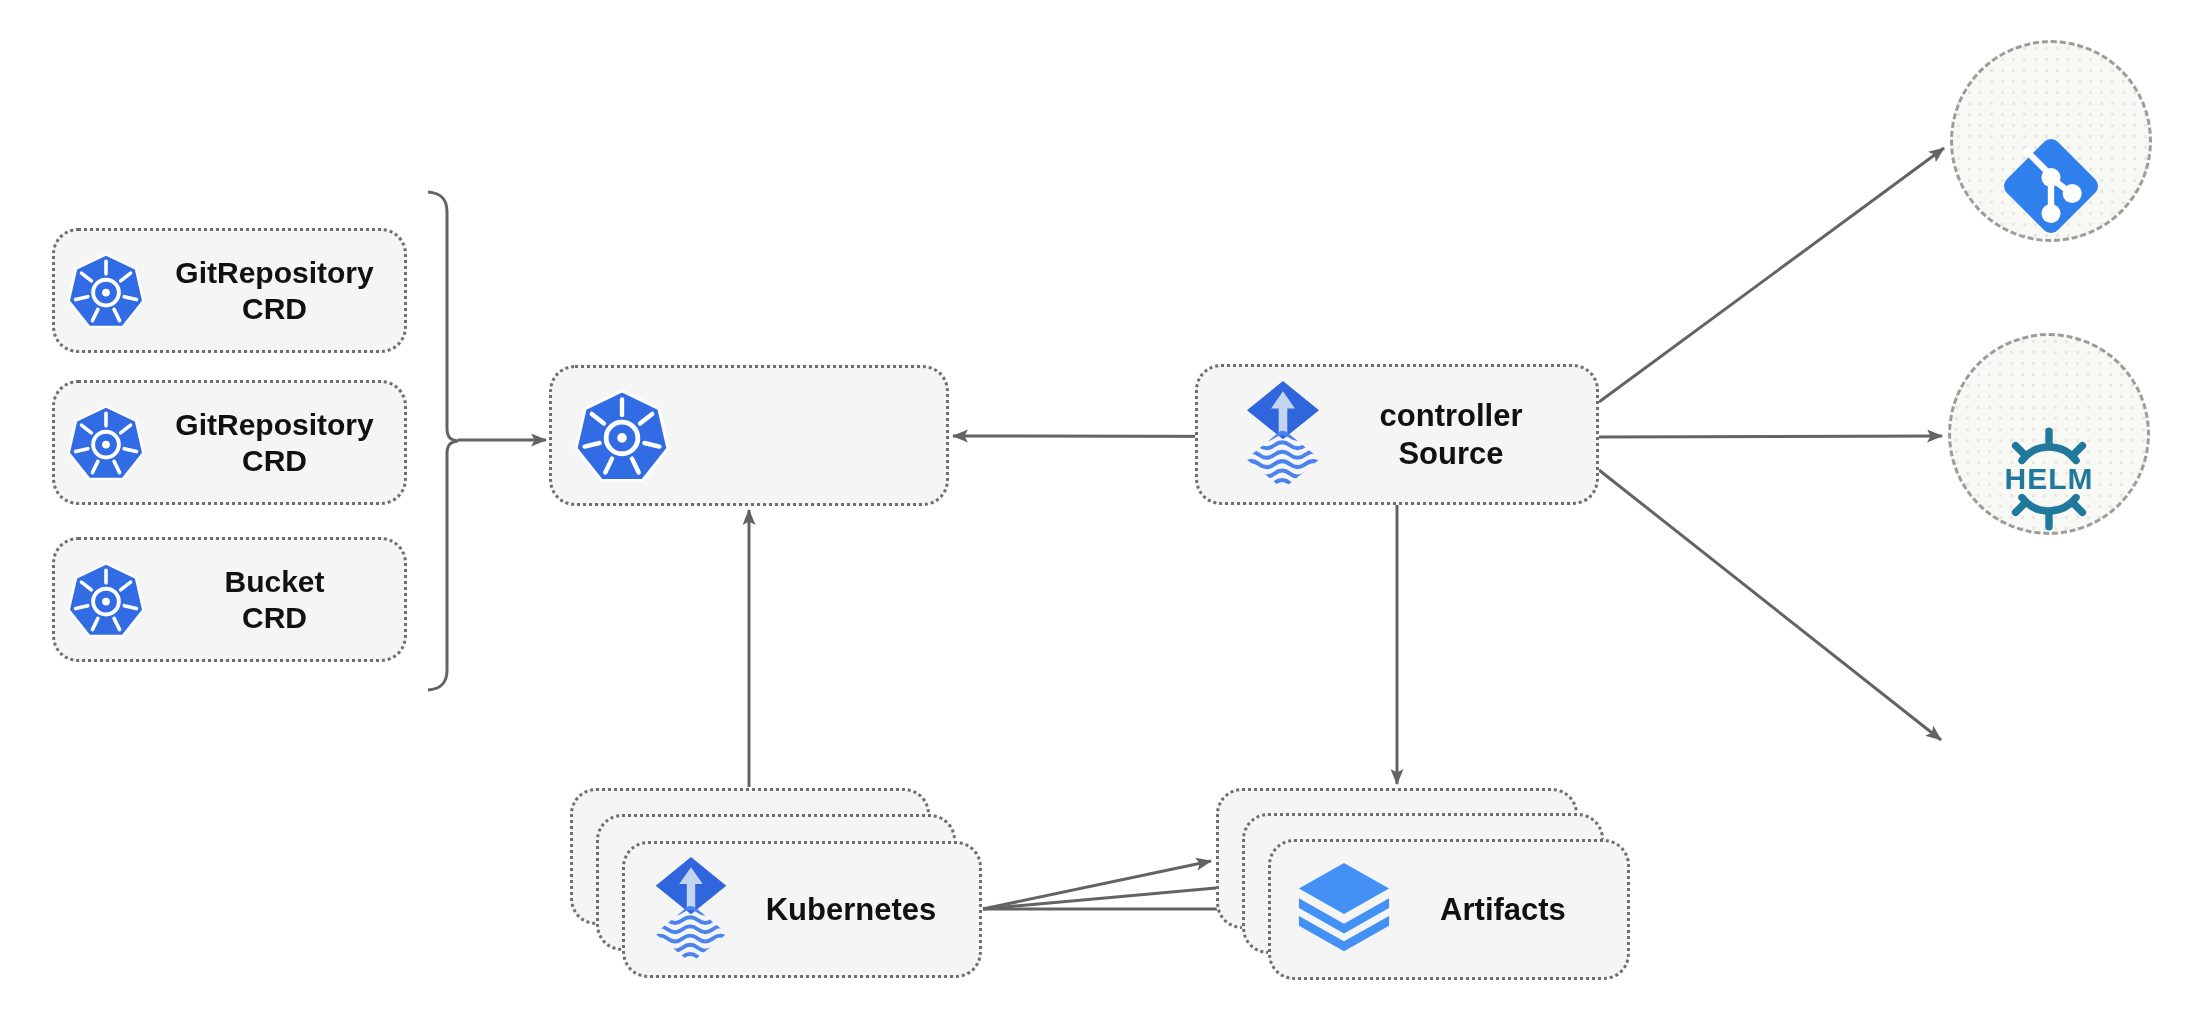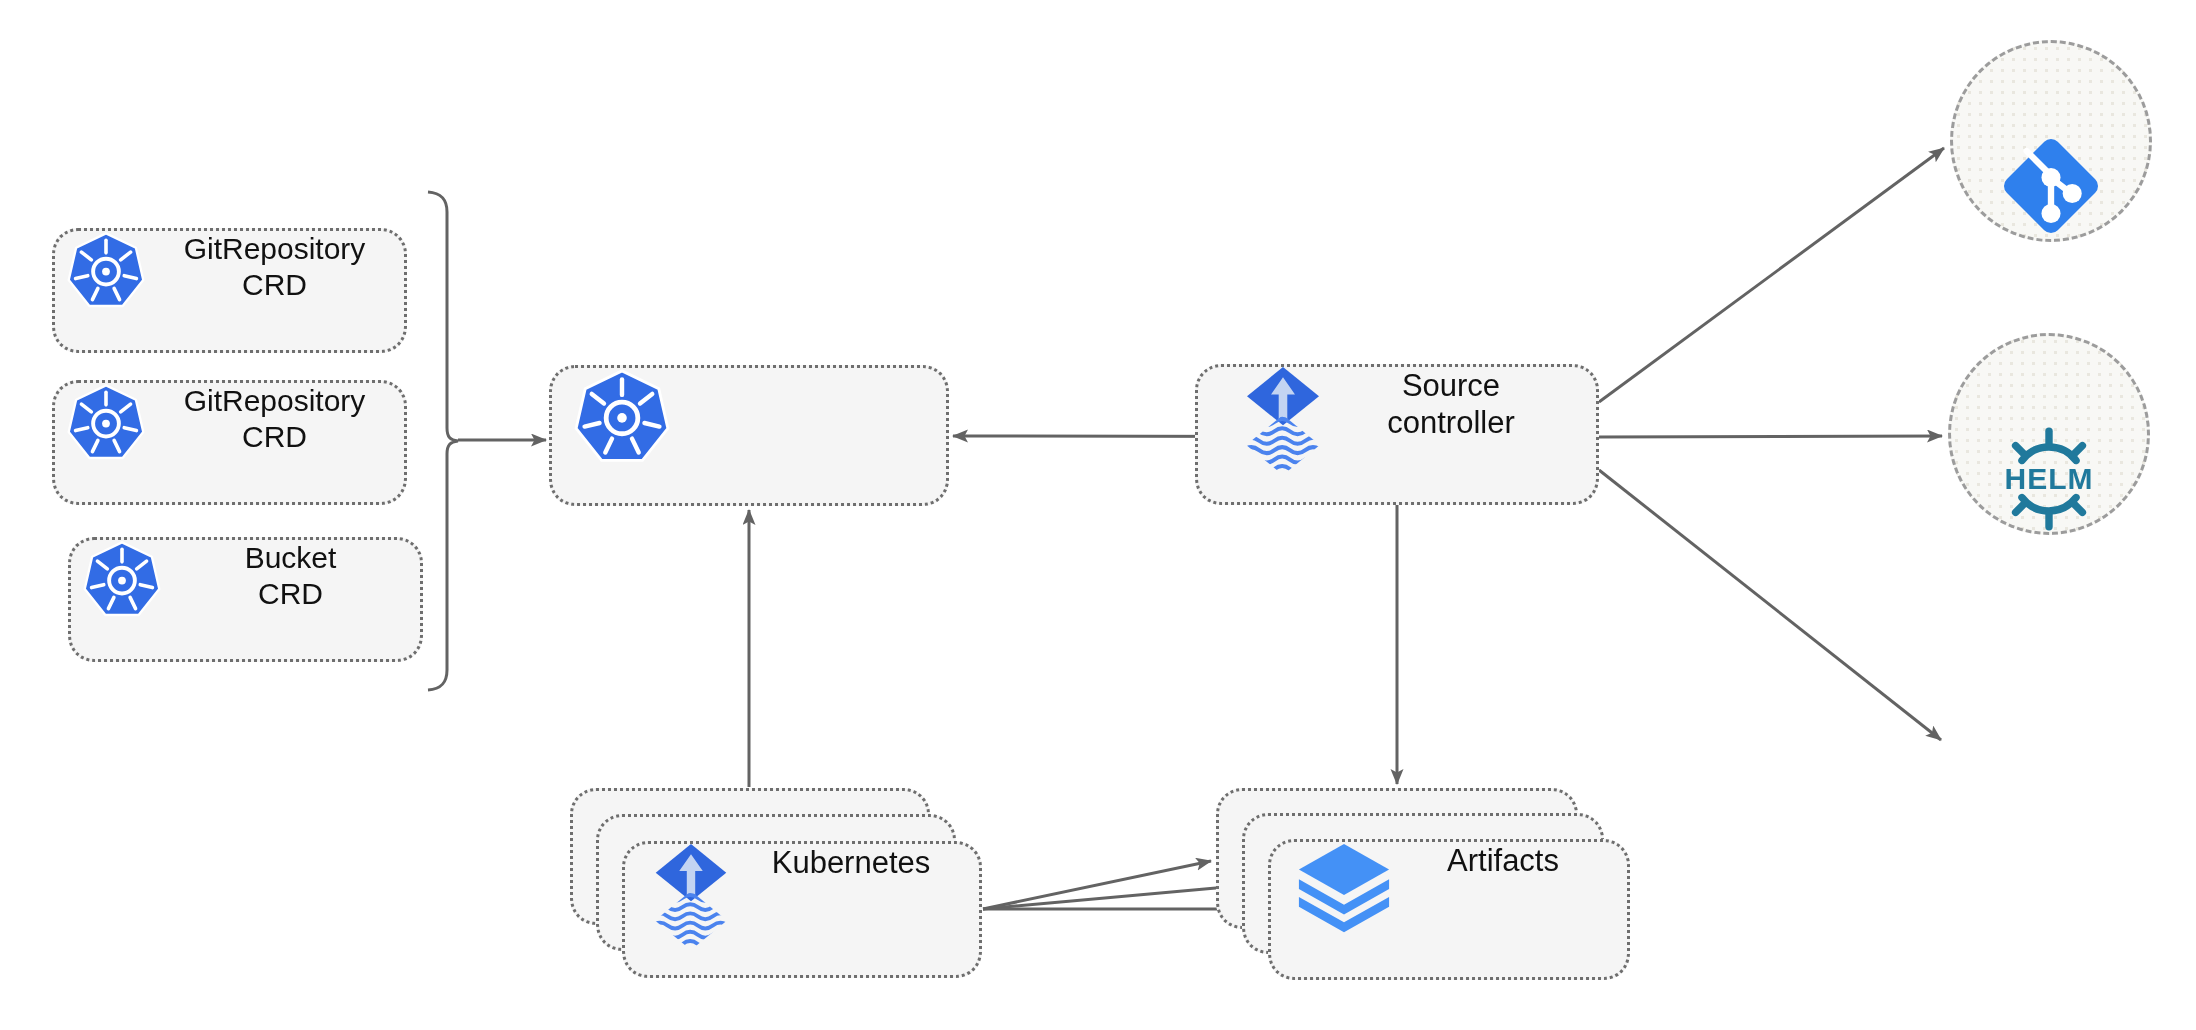--- a/index.html
+++ b/index.html
@@ -9,21 +9,21 @@
   }
   .edges{position:absolute;left:0;top:0;pointer-events:none;}
   .edge{stroke:var(--arrow,#636363);stroke-width:3;fill:none;}
   .edge-head{fill:var(--arrow,#636363);}
 
   .node{
     position:absolute;box-sizing:border-box;
     background:var(--box-fill,#f5f5f5);
     border:3px dotted var(--box-border,#6e6e6e);
     border-radius:26px;
-    display:flex;align-items:flex-start;
+    display:flex;align-items:center;font-weight:bold;
   }
   .stack-plain{position:absolute;box-sizing:border-box;background:var(--box-fill,#f5f5f5);
     border:3px dotted var(--box-border,#6e6e6e);border-radius:26px;}
   .node .icon{flex:0 0 auto;display:flex;align-items:center;justify-content:center;}
   .node .lbl{flex:1 1 auto;text-align:center;font-size:30px;line-height:1.2;color:var(--text,#111);}
   .lbl .l{display:block;}
 
   .ext-circle{
     position:absolute;width:202px;height:202px;border-radius:50%;box-sizing:border-box;
     background:var(--circle-fill,#f8f8f5);
@@ -167,21 +167,21 @@
         <svg width="78" height="78">
           <use href="#sym-k8s"></use>
         </svg>
       </span>
     <div class="lbl">
       <span class="l">GitRepository</span>
       <span class="l">CRD</span>
     </div>
   </div>
 
-  <div class="node" style="left:68px;top:537px;width:355px;height:125px;padding-left:12px;">
+  <div class="node" style="left:52px;top:537px;width:355px;height:125px;padding-left:12px;">
     <span class="icon">
         <svg width="78" height="78">
           <use href="#sym-k8s"></use>
         </svg>
       </span>
     <div class="lbl">
       <span class="l">Bucket</span>
       <span class="l">CRD</span>
     </div>
   </div>
@@ -194,22 +194,22 @@
       </span>
   </div>
 
   <div class="node" style="left:1195px;top:364px;width:404px;height:141px;padding-left:42px;padding-right:20px;">
     <span class="icon">
         <svg width="86" height="108">
           <use href="#sym-flux"></use>
         </svg>
       </span>
     <div class="lbl" style="font-size:31px;">
+      <span class="l">controller</span>
       <span class="l">Source</span>
-      <span class="l">controller</span>
     </div>
   </div>
 
   <div class="stack-plain" style="left:570px;top:788px;width:360px;height:137px;"></div>
   <div class="stack-plain" style="left:596px;top:814px;width:360px;height:137px;"></div>
   <div class="node" style="left:622px;top:841px;width:360px;height:137px;padding-left:24px;padding-right:10px;">
     <span class="icon">
         <svg width="84" height="106">
           <use href="#sym-flux"></use>
         </svg>

